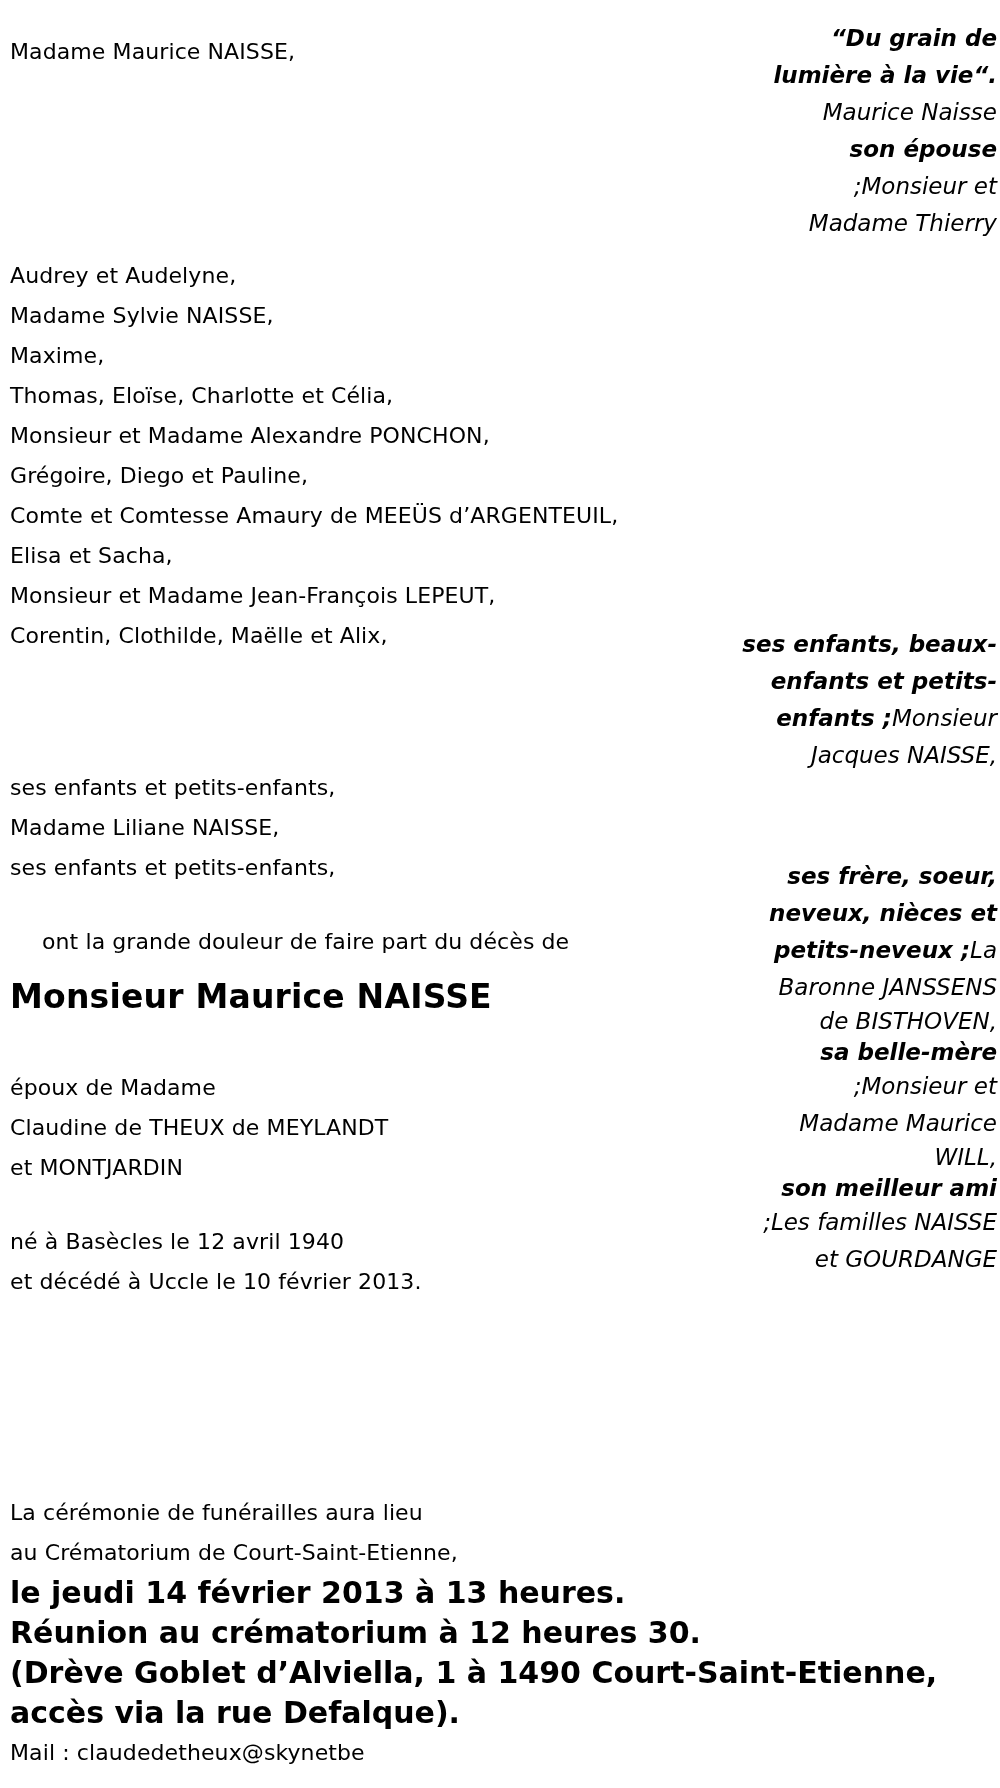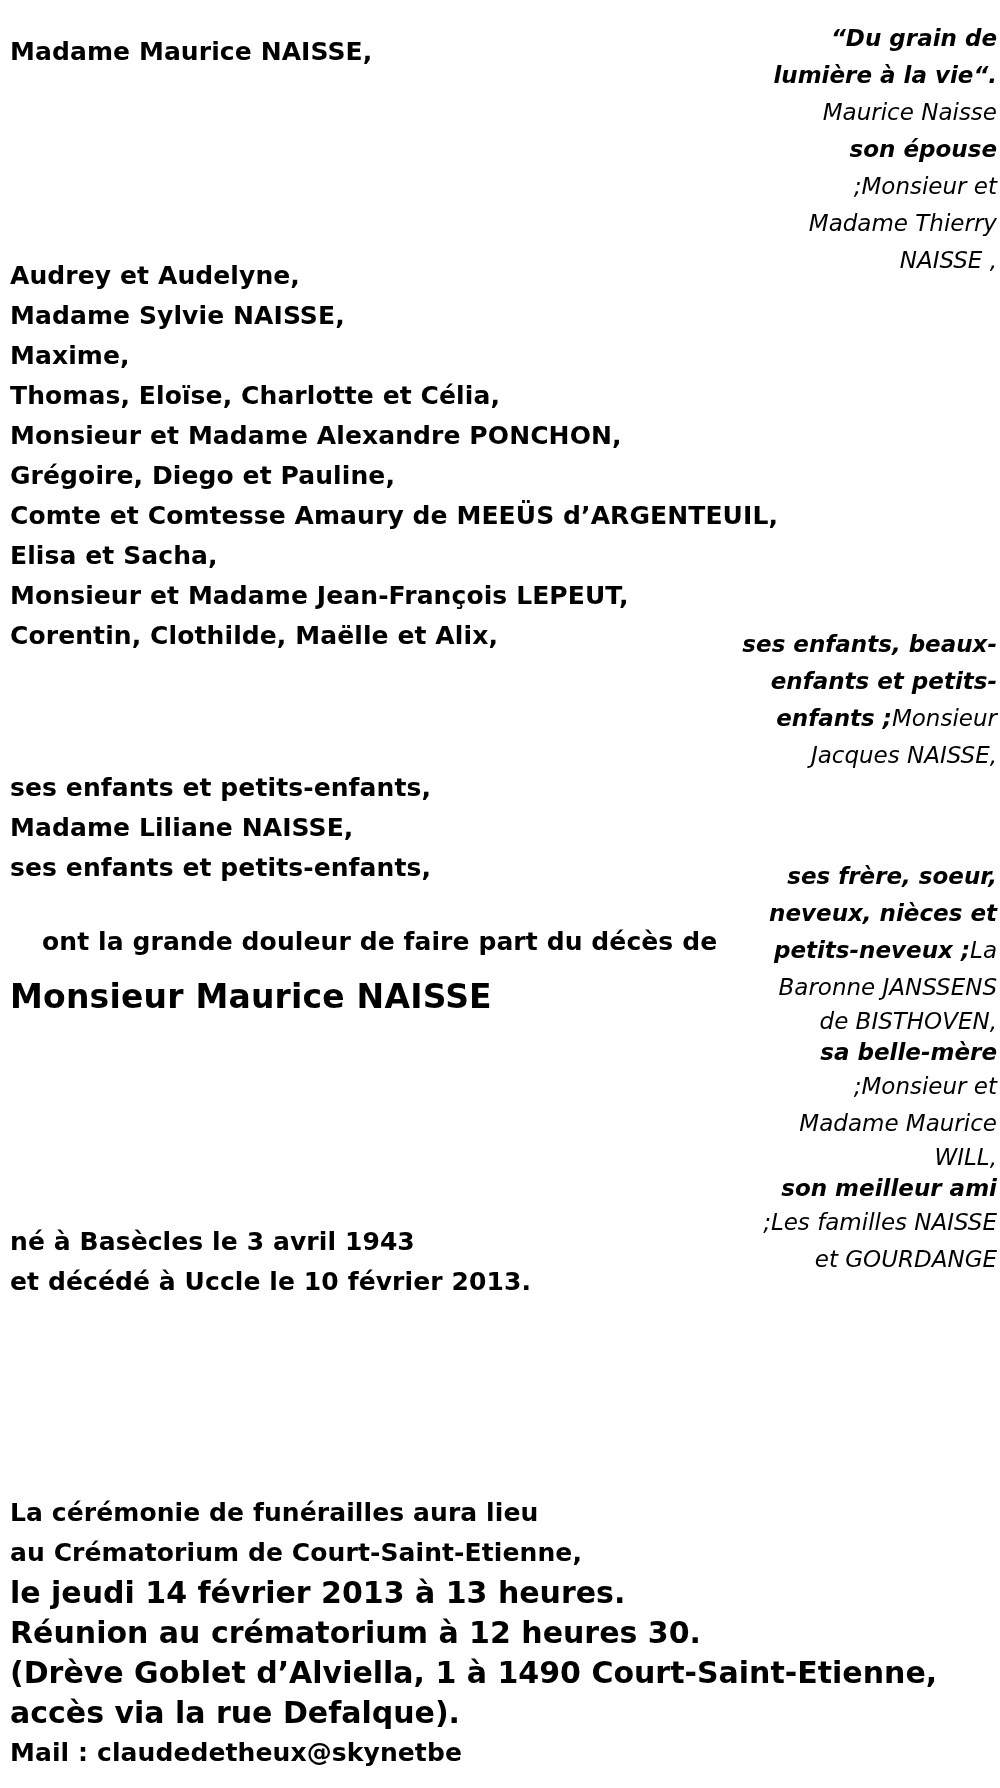--- a/index.html
+++ b/index.html
@@ -16,25 +16,24 @@
     overflow: hidden;
   }
 
   .page {
     position: relative;
     width: 1000px;
     height: 1788px;
   }
 
   .line {
-    font-size: 25px;
+    font-size: 22px;
     line-height: 40px;
     white-space: pre;
     letter-spacing: 0.1px;
-    font-weight: bold;
   }
 
   .deceased-name {
     font-size: 33px;
     font-weight: bold;
     line-height: 44px;
     letter-spacing: 0.2px;
     white-space: pre;
   }
 
@@ -73,21 +72,20 @@
 
 <div class="page">
 
   <div class="side-col" style="top: 20px;">
     <div class="side-line b">“Du grain de</div>
     <div class="side-line b">lumière à la vie“.</div>
     <div class="side-line">Maurice Naisse</div>
     <div class="side-line b">son épouse</div>
     <div class="side-line">;Monsieur et</div>
     <div class="side-line">Madame Thierry</div>
-    <div class="side-line">NAISSE ,</div>
   </div>
 
   <div class="side-col" style="top: 626px;">
     <div class="side-line b">ses enfants, beaux-</div>
     <div class="side-line b">enfants et petits-</div>
     <div class="side-line"><span class="b" style="font-weight:bold">enfants ;</span><span>Monsieur</span></div>
     <div class="side-line">Jacques NAISSE,</div>
   </div>
 
   <div class="side-col" style="top: 858px;">
@@ -129,23 +127,28 @@
   </div>
 
   <div class="abs" style="top: 922px; margin-left: 32px;">
     <div class="line">ont la grande douleur de faire part du décès de</div>
   </div>
 
   <div class="abs" style="top: 975px;">
     <div class="deceased-name">Monsieur Maurice NAISSE</div>
   </div>
 
+  <div class="abs" style="top: 1068px;">
+    <div class="line">époux de Madame</div>
+    <div class="line">Claudine de THEUX de MEYLANDT</div>
+    <div class="line">et MONTJARDIN</div>
+  </div>
 
   <div class="abs" style="top: 1222px;">
-    <div class="line">né à Basècles le 3 avril 1943</div>
+    <div class="line">né à Basècles le 12 avril 1940</div>
     <div class="line">et décédé à Uccle le 10 février 2013.</div>
   </div>
 
   <div class="abs" style="top: 1493px;">
     <div class="line">La cérémonie de funérailles aura lieu</div>
     <div class="line">au Crématorium de Court-Saint-Etienne,</div>
     <div class="bold-line">le jeudi 14 février 2013 à 13 heures.</div>
     <div class="bold-line">Réunion au crématorium à 12 heures 30.</div>
     <div class="bold-line">(Drève Goblet d’Alviella, 1 à 1490 Court-Saint-Etienne,</div>
     <div class="bold-line">accès via la rue Defalque).</div>

